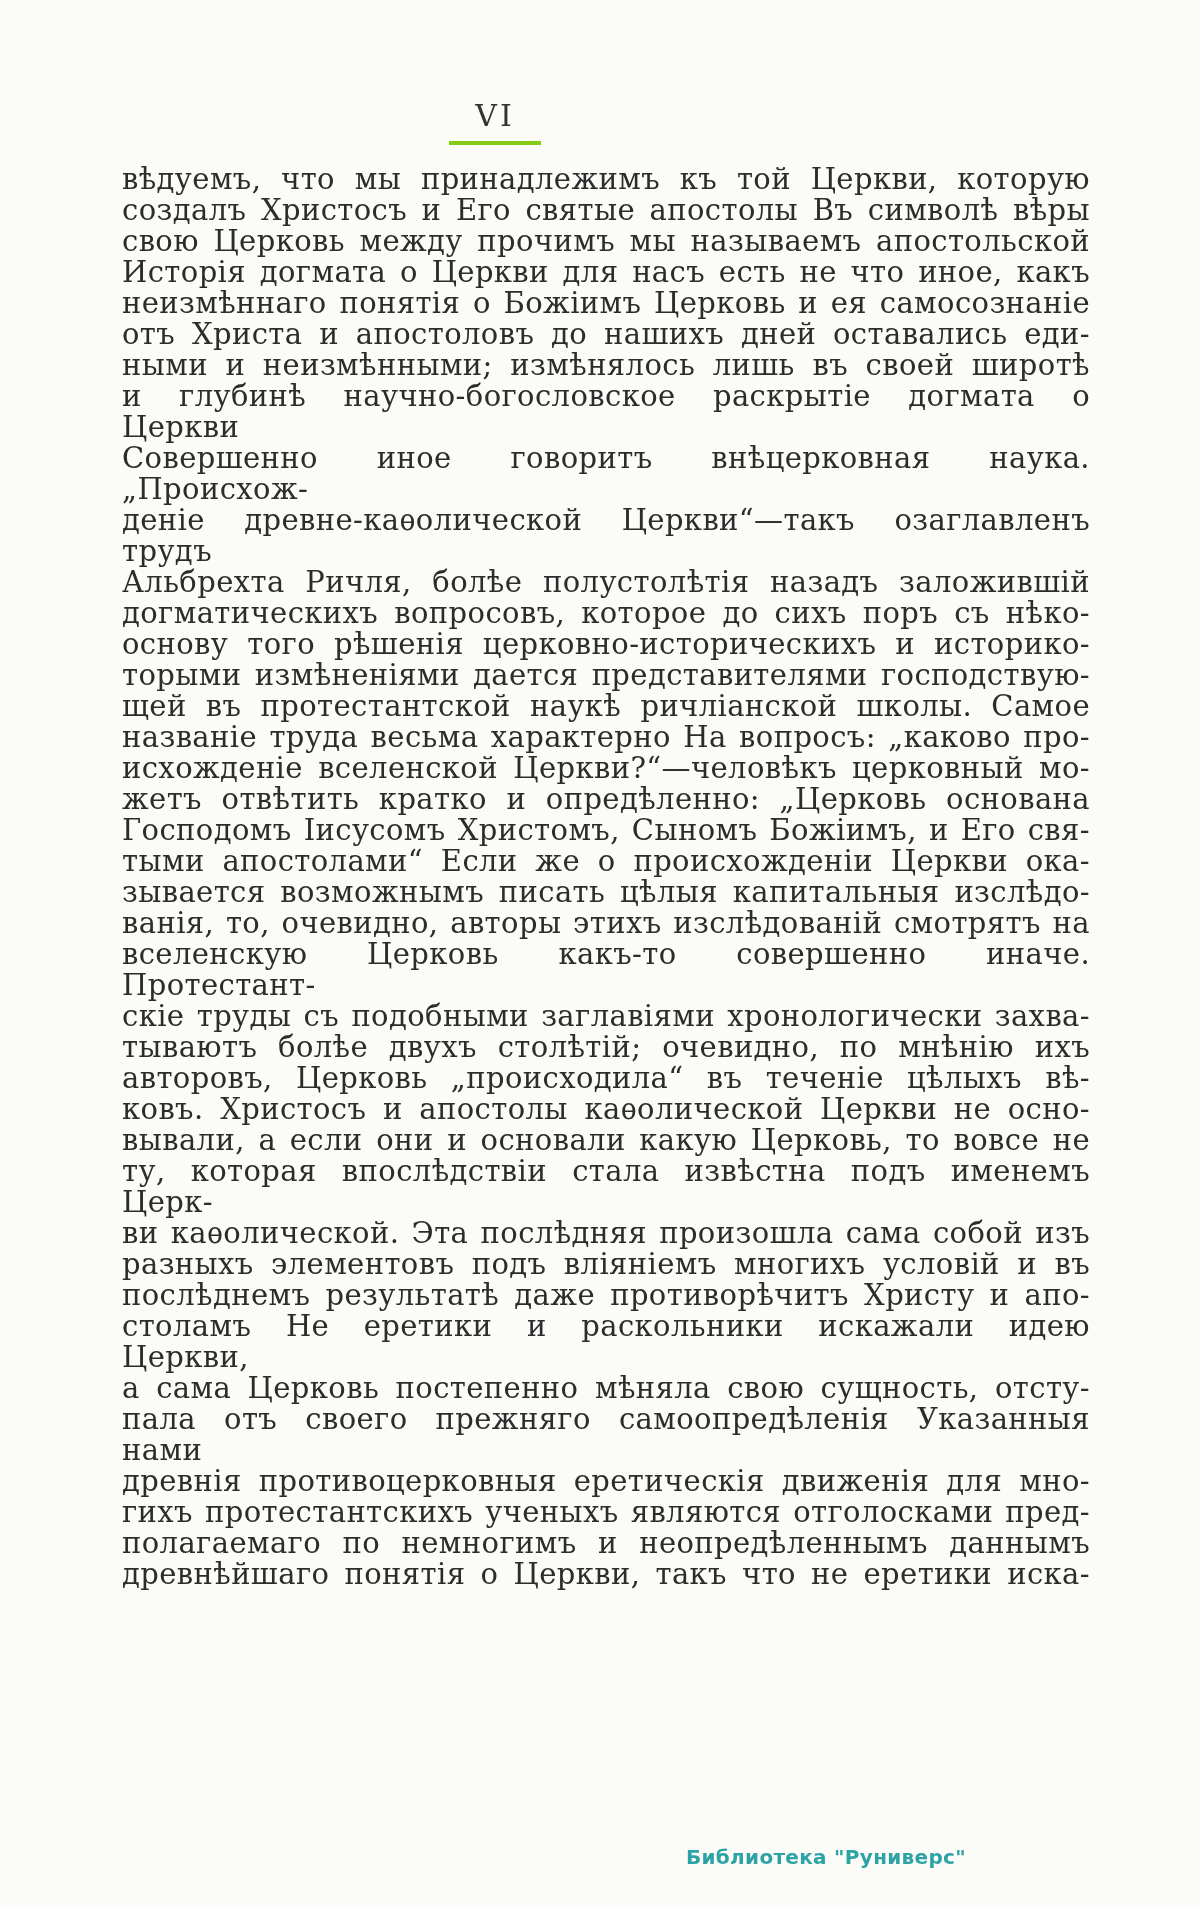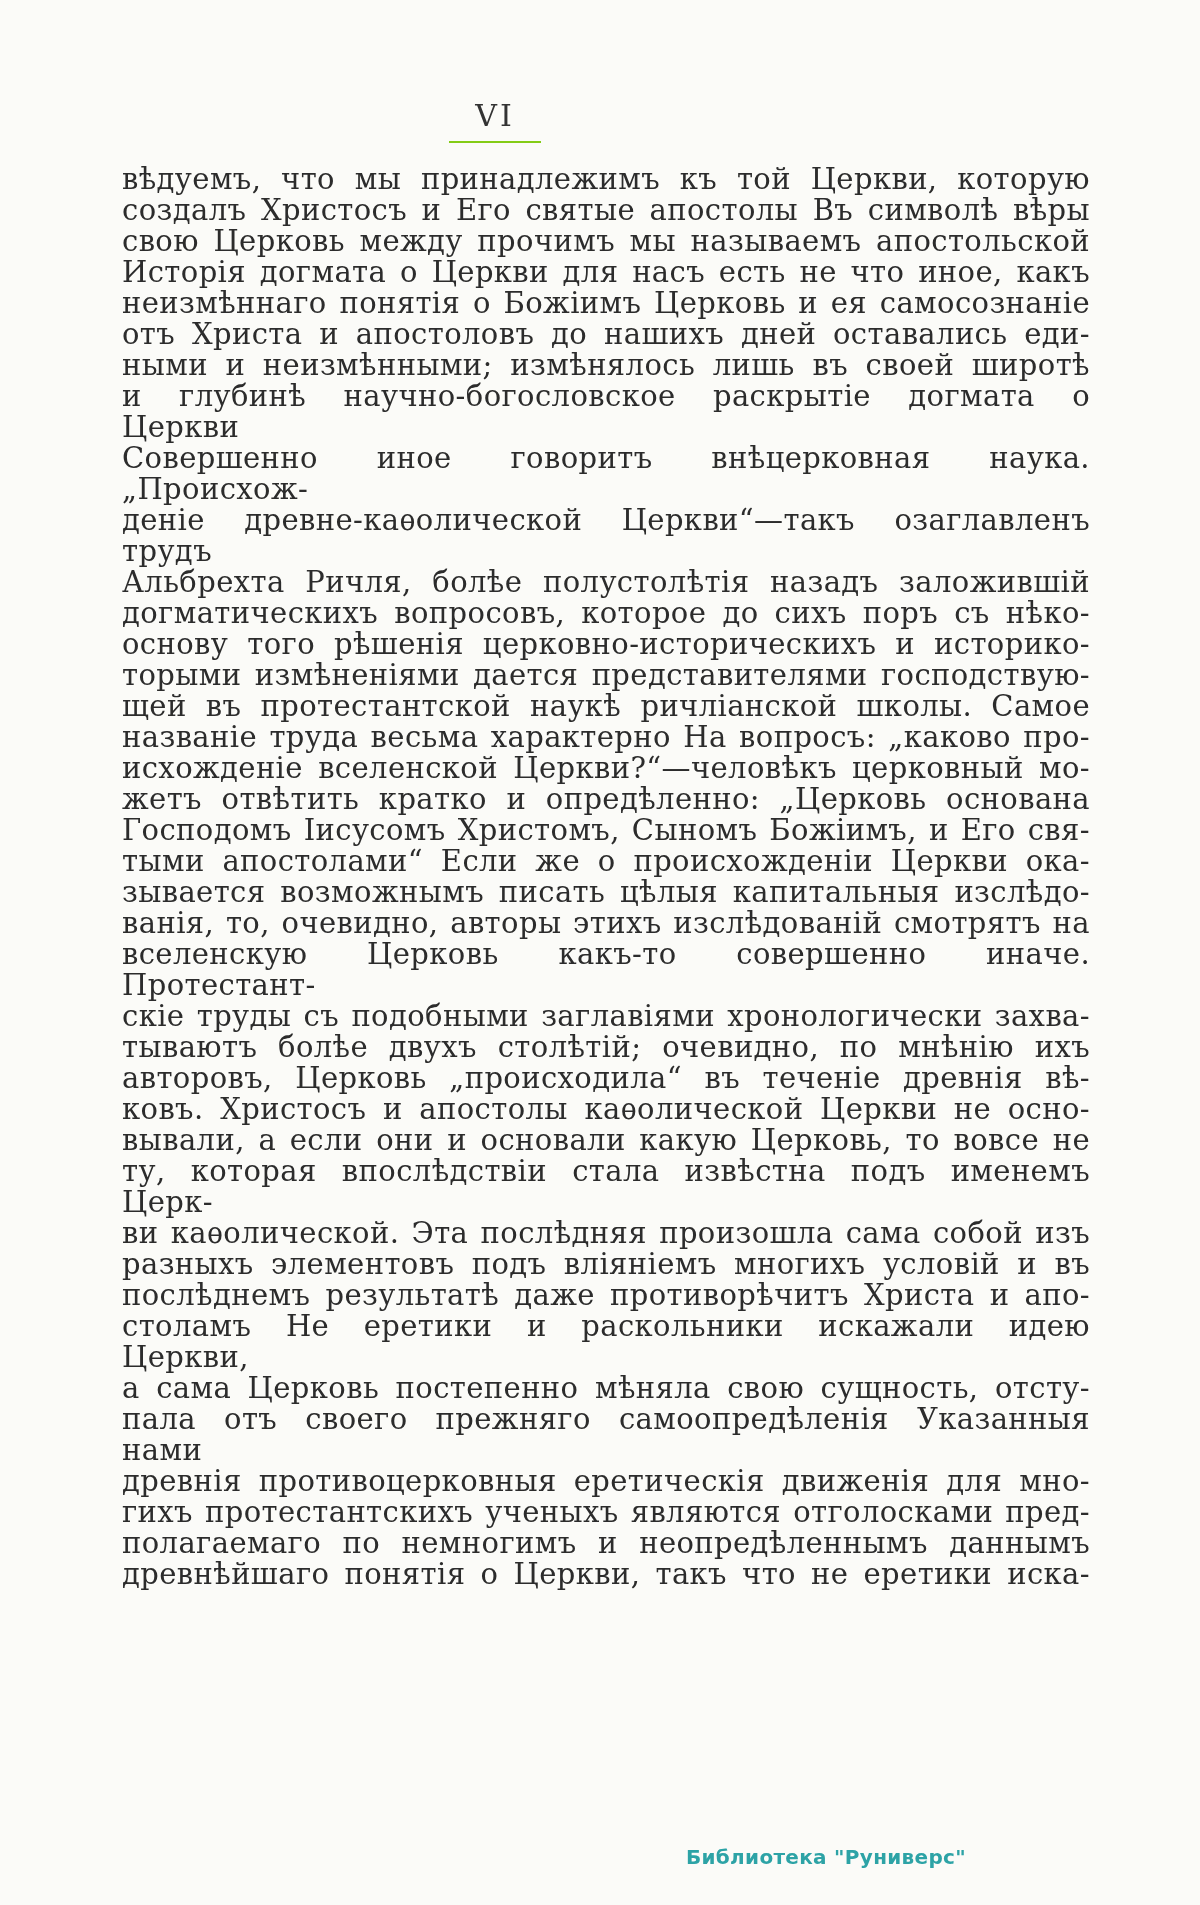--- a/index.html
+++ b/index.html
@@ -25,21 +25,21 @@
     left: 0;
     width: 990px;
     text-align: center;
   }
   .page-number {
     display: inline-block;
     font-size: 30px;
     letter-spacing: 3px;
     color: #333;
     padding: 0 26px 8px 26px;
-    border-bottom: 2px solid #84cc16;
+    border-bottom: 4px solid #84cc16;
   }
   .text-block {
     position: absolute;
     top: 164px;
     left: 122px;
     width: 968px;
   }
   .text-line {
     font-size: 29px;
     line-height: 31px;
@@ -90,27 +90,27 @@
       <div class="text-line">названіе труда весьма характерно На вопросъ: „каково про-</div>
       <div class="text-line">исхожденіе вселенской Церкви?“—человѣкъ церковный мо-</div>
       <div class="text-line">жетъ отвѣтить кратко и опредѣленно: „Церковь основана</div>
       <div class="text-line">Господомъ Іисусомъ Христомъ, Сыномъ Божіимъ, и Его свя-</div>
       <div class="text-line">тыми апостолами“ Если же о происхожденіи Церкви ока-</div>
       <div class="text-line">зывается возможнымъ писать цѣлыя капитальныя изслѣдо-</div>
       <div class="text-line">ванія, то, очевидно, авторы этихъ изслѣдованій смотрятъ на</div>
       <div class="text-line">вселенскую Церковь какъ-то совершенно иначе. Протестант-</div>
       <div class="text-line">скіе труды съ подобными заглавіями хронологически захва-</div>
       <div class="text-line">тываютъ болѣе двухъ столѣтій; очевидно, по мнѣнію ихъ</div>
-      <div class="text-line">авторовъ, Церковь „происходила“ въ теченіе древнія вѣ-</div>
+      <div class="text-line">авторовъ, Церковь „происходила“ въ теченіе цѣлыхъ вѣ-</div>
       <div class="text-line">ковъ. Христосъ и апостолы каѳолической Церкви не осно-</div>
       <div class="text-line">вывали, а если они и основали какую Церковь, то вовсе не</div>
       <div class="text-line">ту, которая впослѣдствіи стала извѣстна подъ именемъ Церк-</div>
       <div class="text-line">ви каѳолической. Эта послѣдняя произошла сама собой изъ</div>
       <div class="text-line">разныхъ элементовъ подъ вліяніемъ многихъ условій и въ</div>
-      <div class="text-line">послѣднемъ результатѣ даже противорѣчитъ Христа и апо-</div>
+      <div class="text-line">послѣднемъ результатѣ даже противорѣчитъ Христу и апо-</div>
       <div class="text-line">столамъ Не еретики и раскольники искажали идею Церкви,</div>
       <div class="text-line">а сама Церковь постепенно мѣняла свою сущность, отсту-</div>
       <div class="text-line">пала отъ своего прежняго самоопредѣленія Указанныя нами</div>
       <div class="text-line">древнія противоцерковныя еретическія движенія для мно-</div>
       <div class="text-line">гихъ протестантскихъ ученыхъ являются отголосками пред-</div>
       <div class="text-line">полагаемаго по немногимъ и неопредѣленнымъ даннымъ</div>
       <div class="text-line">древнѣйшаго понятія о Церкви, такъ что не еретики иска-</div>
     </div>
 
   <div class="watermark">Библиотека "Руниверс"</div>

